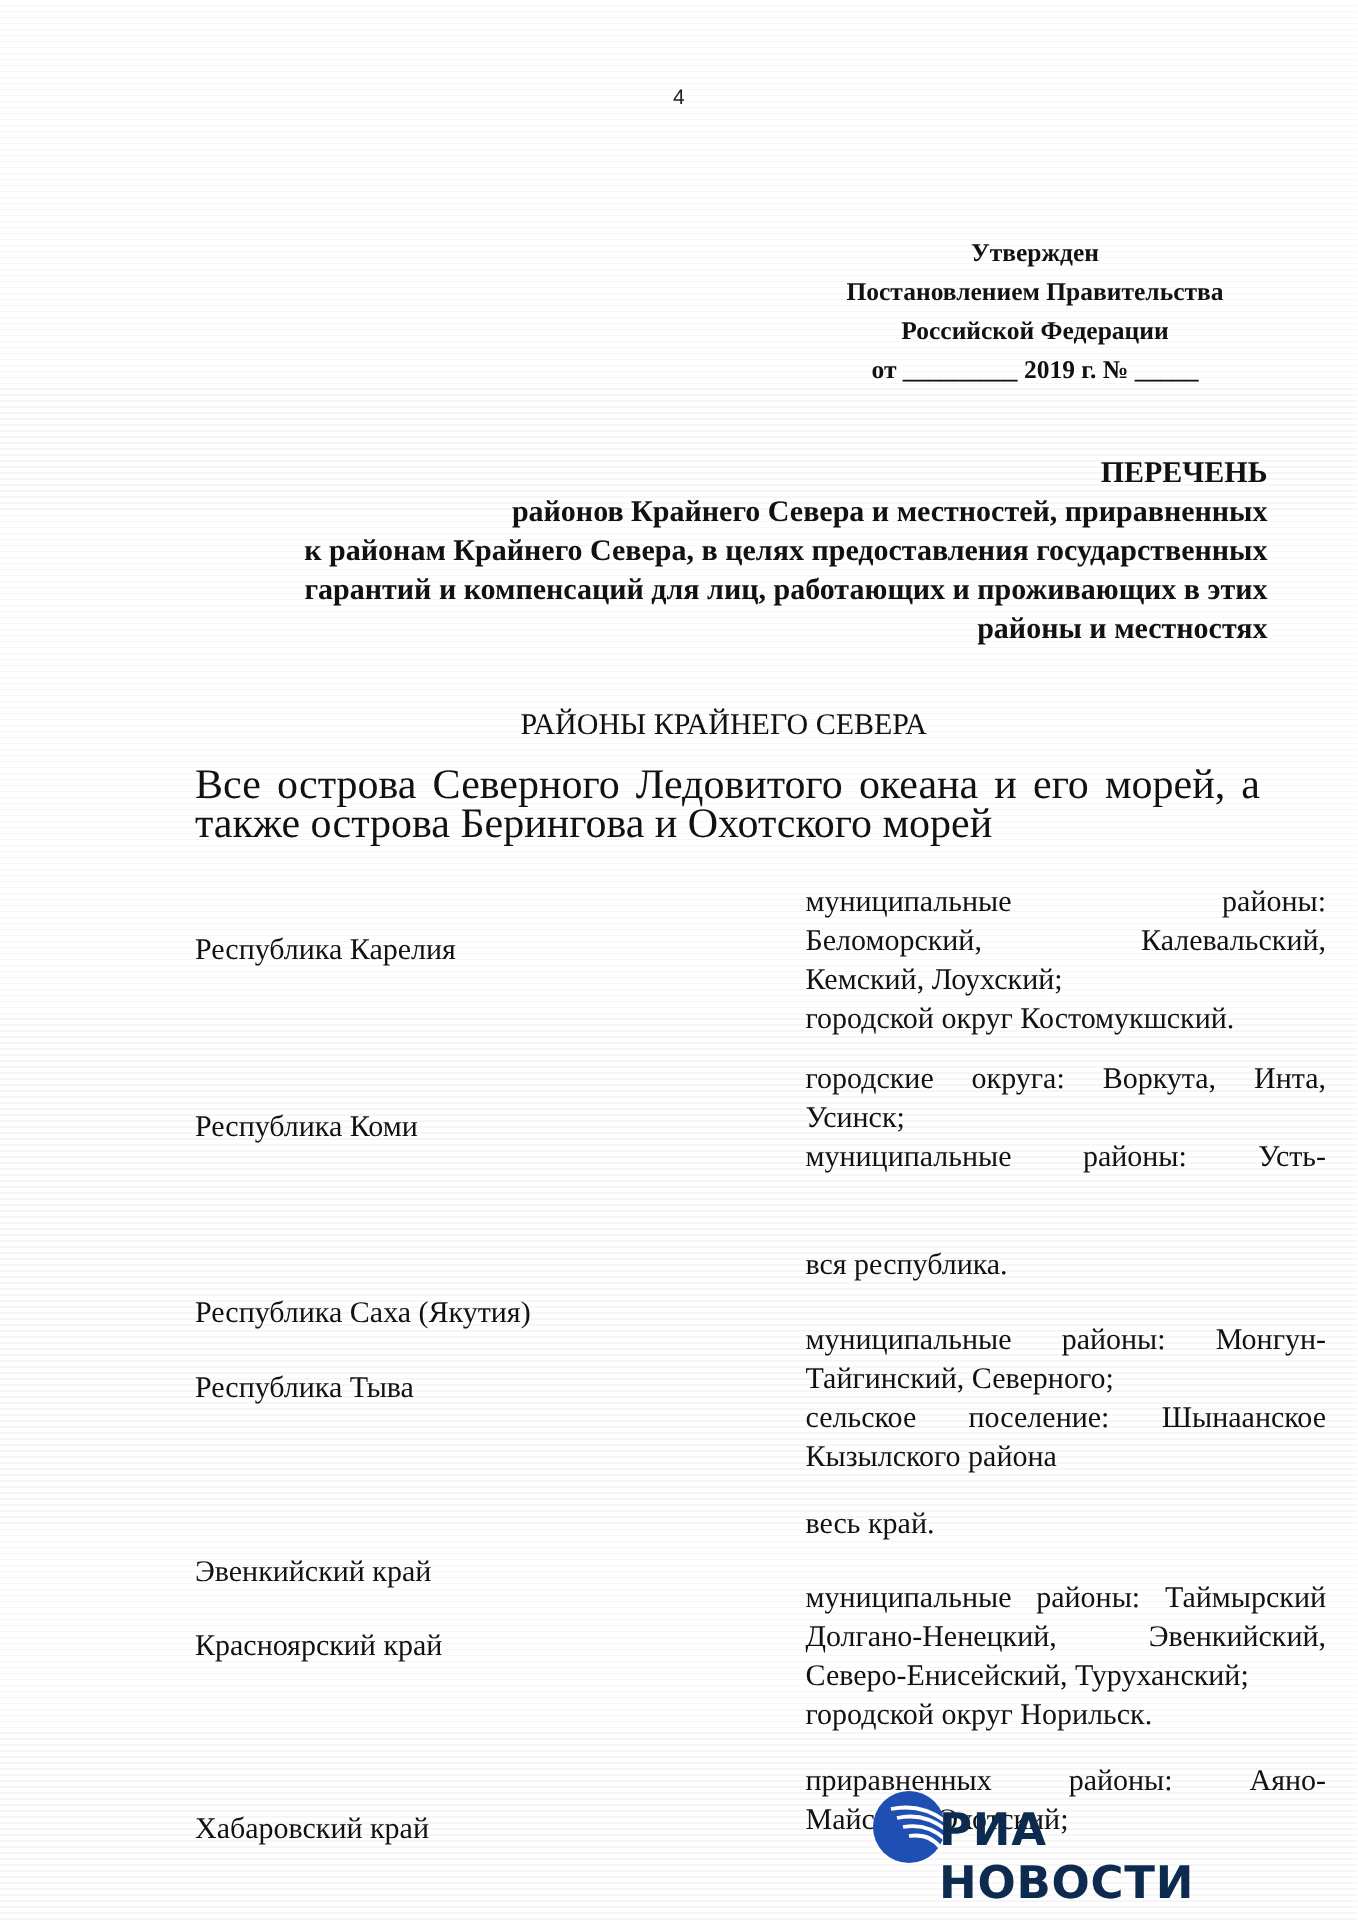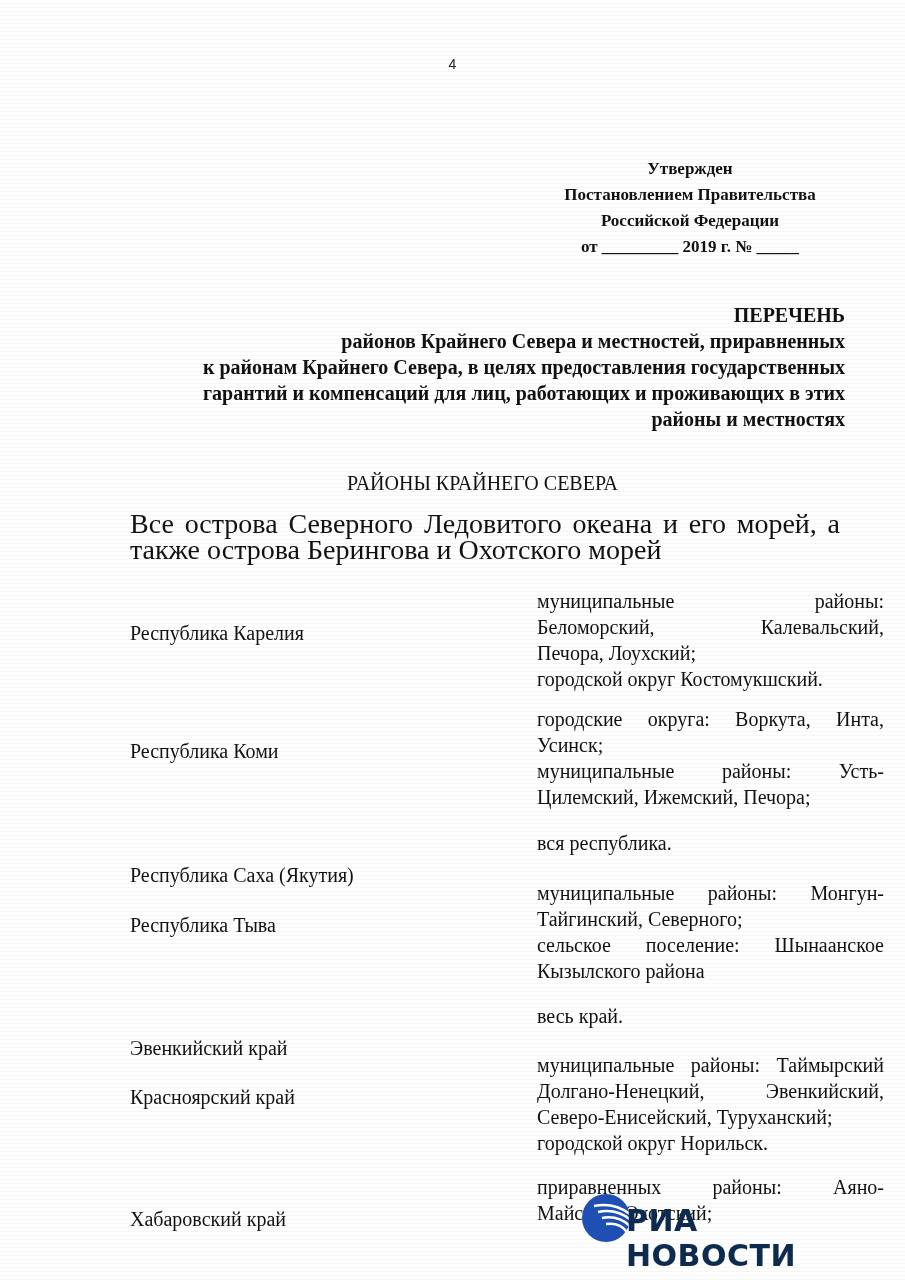--- a/index.html
+++ b/index.html
@@ -70,32 +70,31 @@
 
 <div class="section-heading">РАЙОНЫ КРАЙНЕГО СЕВЕРА</div>
 
 <div class="intro">Все острова Северного Ледовитого океана и его морей, а также острова Берингова и Охотского морей</div>
 
 <div class="region" style="top:588px">
   <div class="name">Республика Карелия</div>
   <div class="desc">
     <div>муниципальные районы:</div>
     <div>Беломорский, Калевальский,</div>
-    <div class="last">Печора, Лоухский;</div>
+    <div class="last">Кемский, Лоухский;</div>
     <div class="last">городской округ Костомукшский.</div>
   </div>
 </div>
 
 <div class="region" style="top:706px">
   <div class="name">Республика Коми</div>
   <div class="desc">
     <div>городские округа: Воркута, Инта,</div>
     <div class="last">Усинск;</div>
     <div>муниципальные районы: Усть-</div>
-    <div class="last">Цилемский, Ижемский, Печора;</div>
   </div>
 </div>
 
 <div class="region" style="top:830px">
   <div class="name">Республика Саха (Якутия)</div>
   <div class="desc">
     <div class="last">вся республика.</div>
   </div>
 </div>
 

